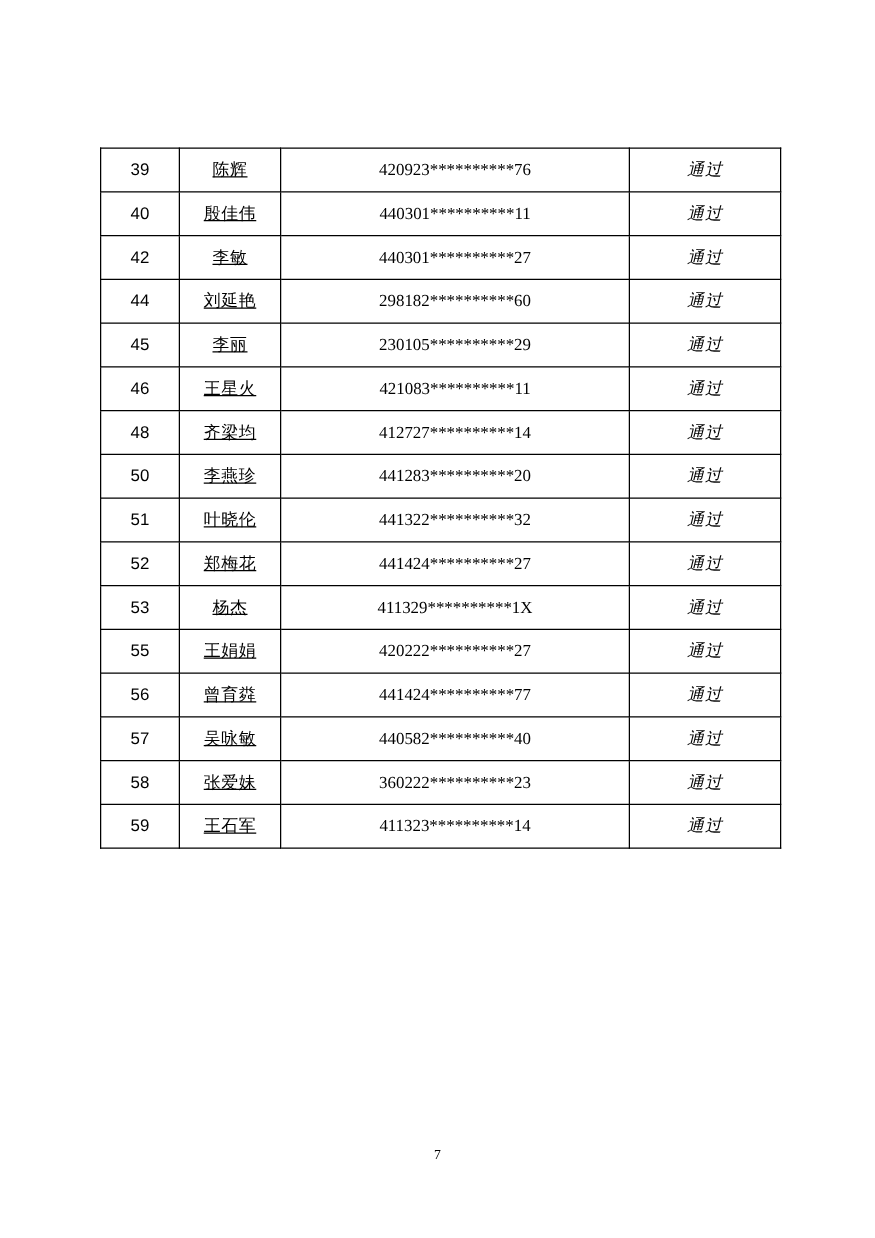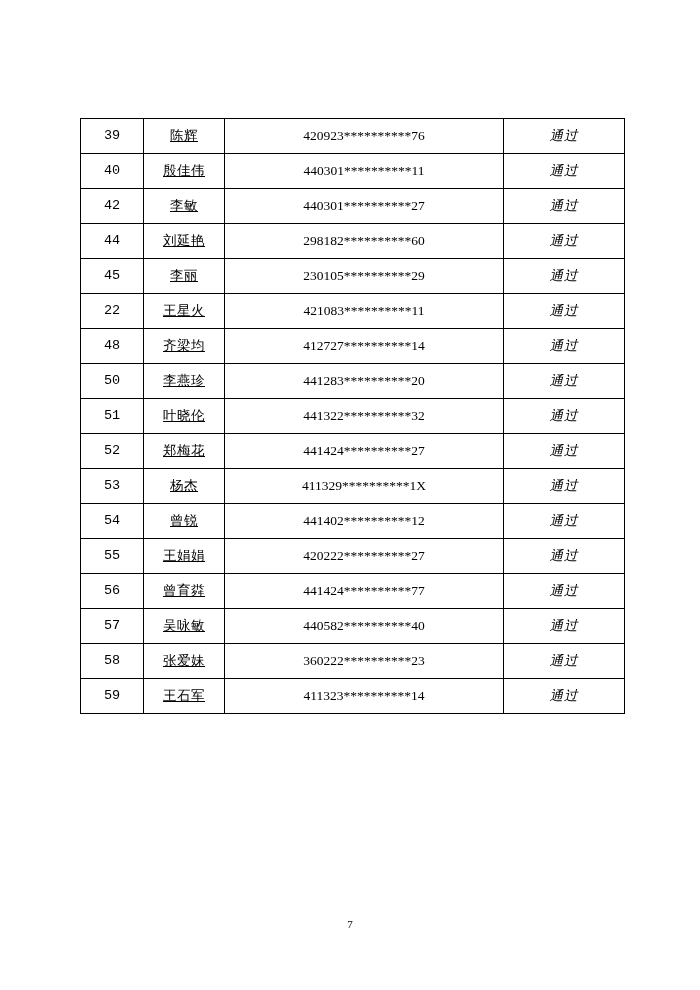--- a/index.html
+++ b/index.html
@@ -35,21 +35,21 @@
     border: 1px solid #000000;
     height: 34px;
     text-align: center;
     vertical-align: middle;
     font-size: 13.5px;
     padding: 0;
     line-height: 1.2;
   }
   .col-index {
     width: 62px;
-    font-family: Liberation Mono, monospace;
+    font-family: Liberation Sans, sans-serif;
   }
   .col-name {
     width: 80px;
     letter-spacing: 0.5px;
     text-decoration: underline;
   }
   .col-id {
     width: 278px;
     font-size: 13px;
     letter-spacing: 0px;
@@ -100,21 +100,21 @@
         <td class="col-id">298182**********60</td>
         <td class="col-status">通过</td>
       </tr>
       <tr>
         <td class="col-index">45</td>
         <td class="col-name">李丽</td>
         <td class="col-id">230105**********29</td>
         <td class="col-status">通过</td>
       </tr>
       <tr>
-        <td class="col-index">22</td>
+        <td class="col-index">46</td>
         <td class="col-name">王星火</td>
         <td class="col-id">421083**********11</td>
         <td class="col-status">通过</td>
       </tr>
       <tr>
         <td class="col-index">48</td>
         <td class="col-name">齐梁均</td>
         <td class="col-id">412727**********14</td>
         <td class="col-status">通过</td>
       </tr>
@@ -133,26 +133,20 @@
       <tr>
         <td class="col-index">52</td>
         <td class="col-name">郑梅花</td>
         <td class="col-id">441424**********27</td>
         <td class="col-status">通过</td>
       </tr>
       <tr>
         <td class="col-index">53</td>
         <td class="col-name">杨杰</td>
         <td class="col-id">411329**********1X</td>
-        <td class="col-status">通过</td>
-      </tr>
-      <tr>
-        <td class="col-index">54</td>
-        <td class="col-name">曾锐</td>
-        <td class="col-id">441402**********12</td>
         <td class="col-status">通过</td>
       </tr>
       <tr>
         <td class="col-index">55</td>
         <td class="col-name">王娟娟</td>
         <td class="col-id">420222**********27</td>
         <td class="col-status">通过</td>
       </tr>
       <tr>
         <td class="col-index">56</td>

